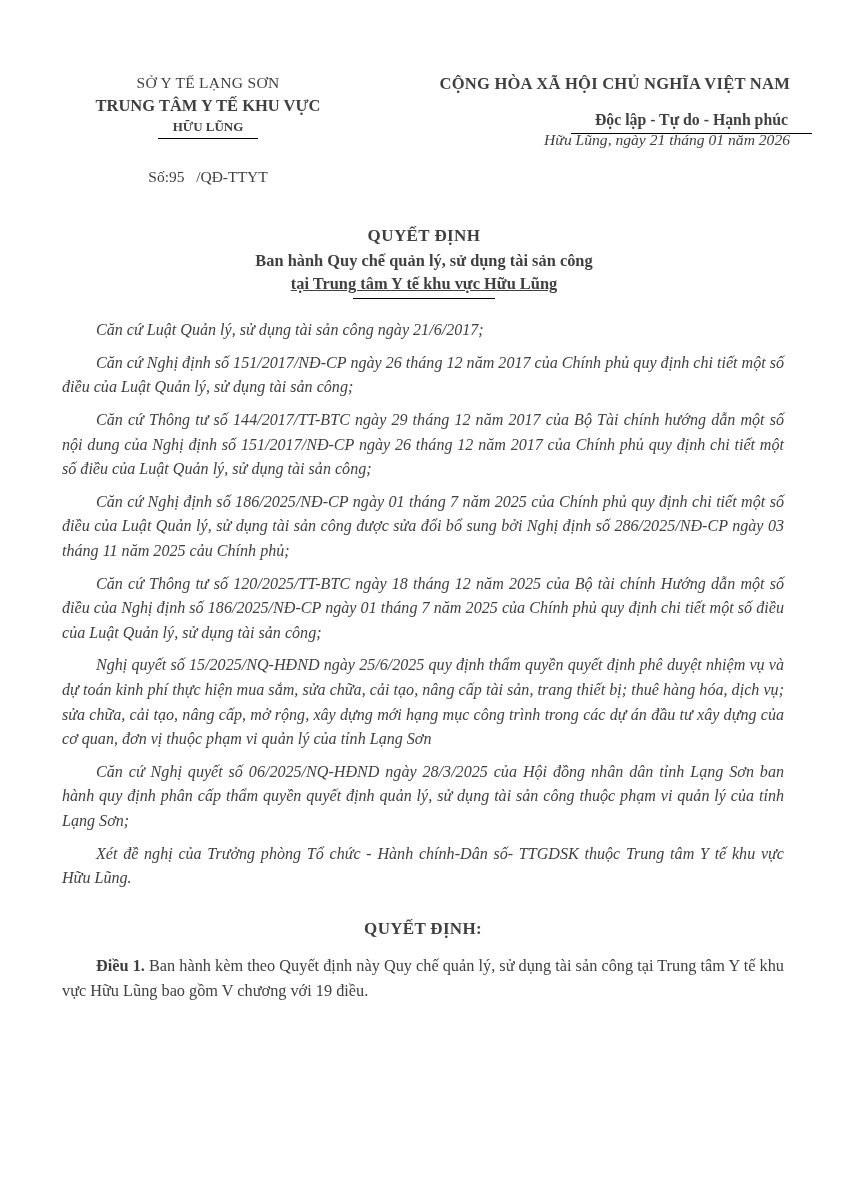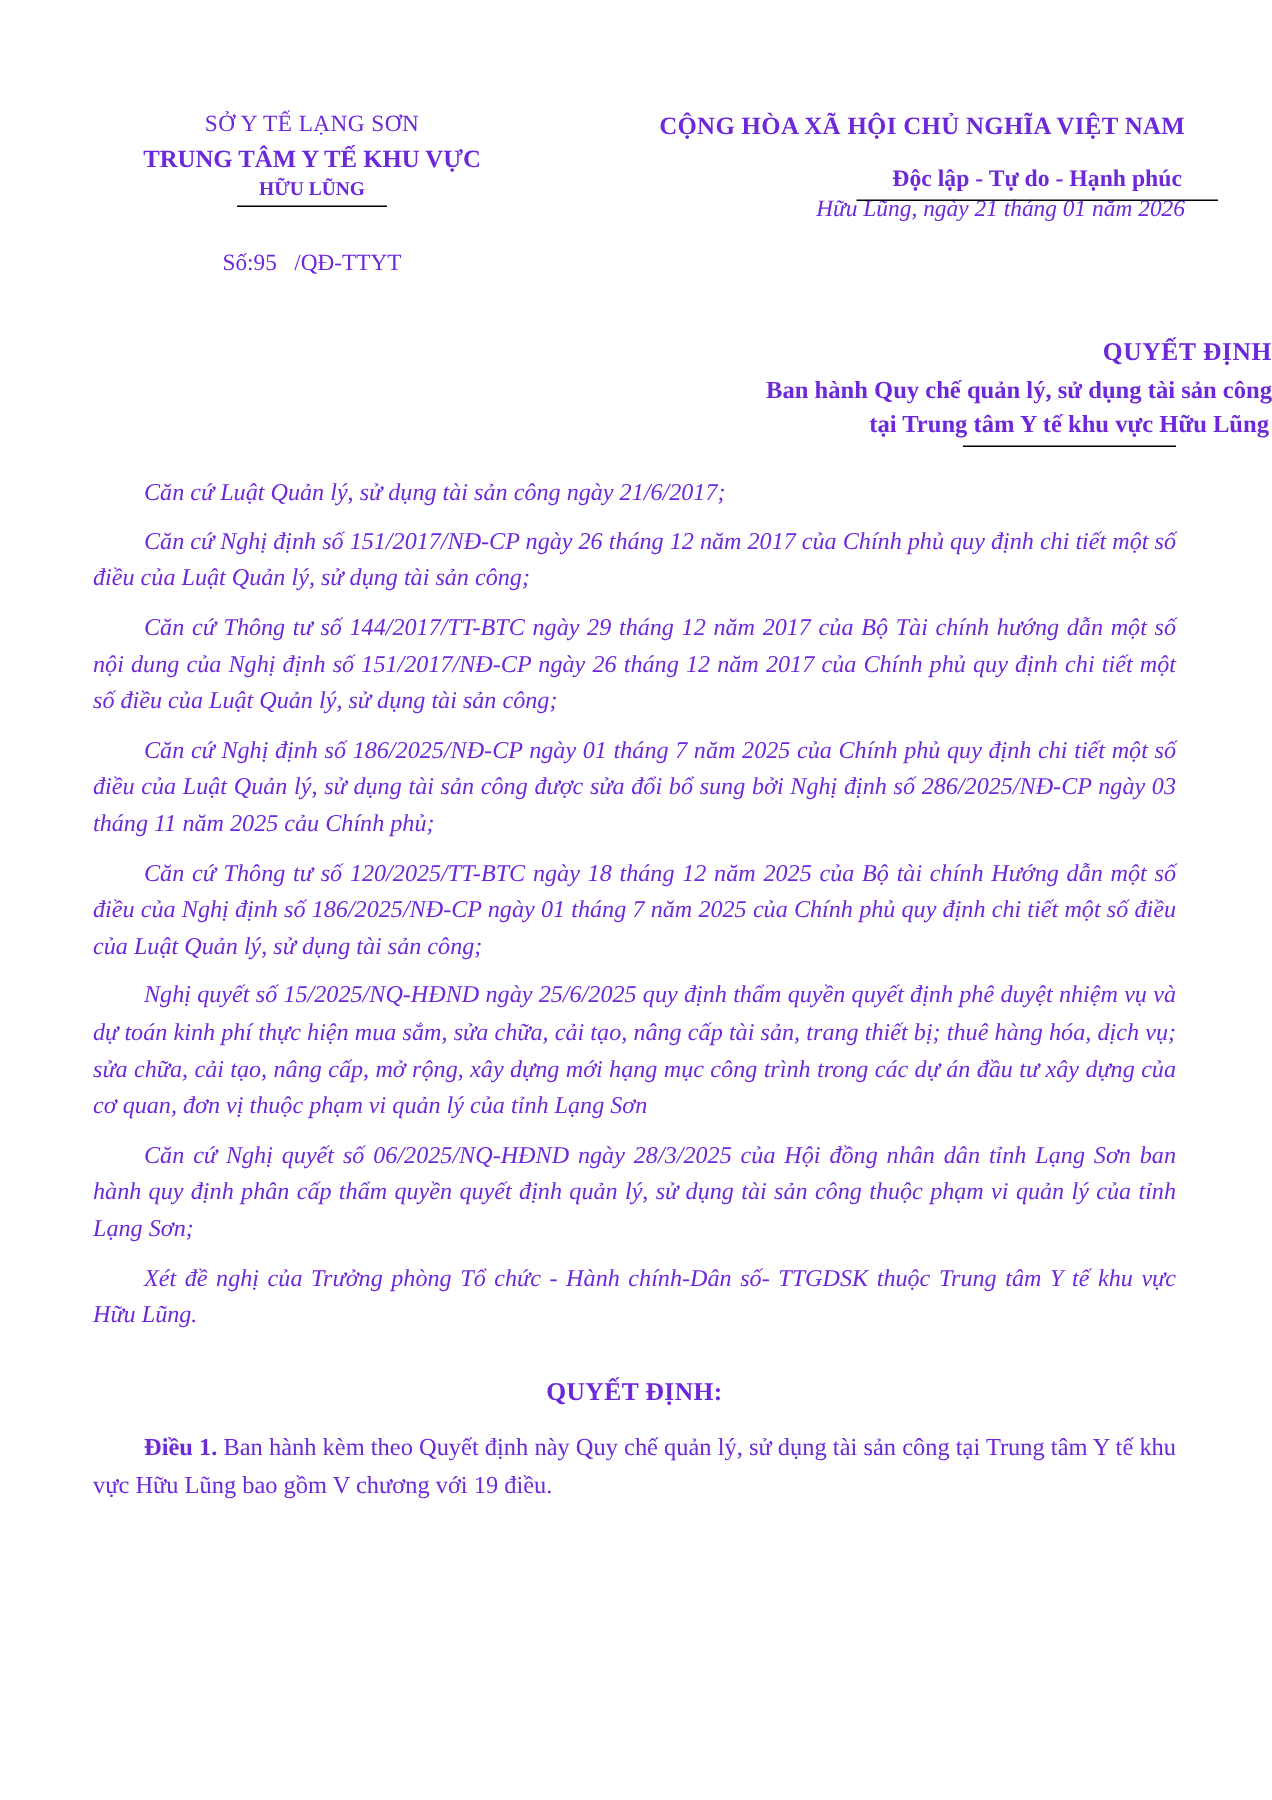--- a/index.html
+++ b/index.html
@@ -8,21 +8,21 @@
     padding: 0;
     background: #ffffff;
   }
   .page {
     position: relative;
     width: 848px;
     height: 1200px;
     background: #ffffff;
     overflow: hidden;
     font-family: "Liberation Serif", "DejaVu Serif", serif;
-    color: #6d28d9;
+    color: #404040;
     box-sizing: border-box;
   }
 
   
   .header {
     display: flex;
     align-items: flex-start;
     padding: 72px 58px 0 58px;
     box-sizing: border-box;
   }
@@ -96,38 +96,39 @@
     border-bottom: 1.3px solid #000;
   }
   .place-date {
     font-style: italic;
     font-size: 15.6px;
     white-space: nowrap;
   }
 
   
   .title-block {
-    text-align: right;
+    text-align: center;
     margin-top: 38px;
   }
   .t-quyetdinh {
     font-weight: bold;
     font-size: 17px;
     letter-spacing: .4px;
     line-height: 1.45;
   }
   .t-sub1, .t-sub2 {
     font-weight: bold;
     font-size: 16.4px;
     line-height: 1.45;
   }
   .t-sub2 {
     display: inline-block;
     position: relative;
     padding: 0 2px;
+    text-decoration: underline;
   }
   .t-sub2::after {
     content: "";
     position: absolute;
     left: 64px;
     right: 64px;
     bottom: -3px;
     border-bottom: 1.3px solid #000;
   }
   .t-giamdoc {

